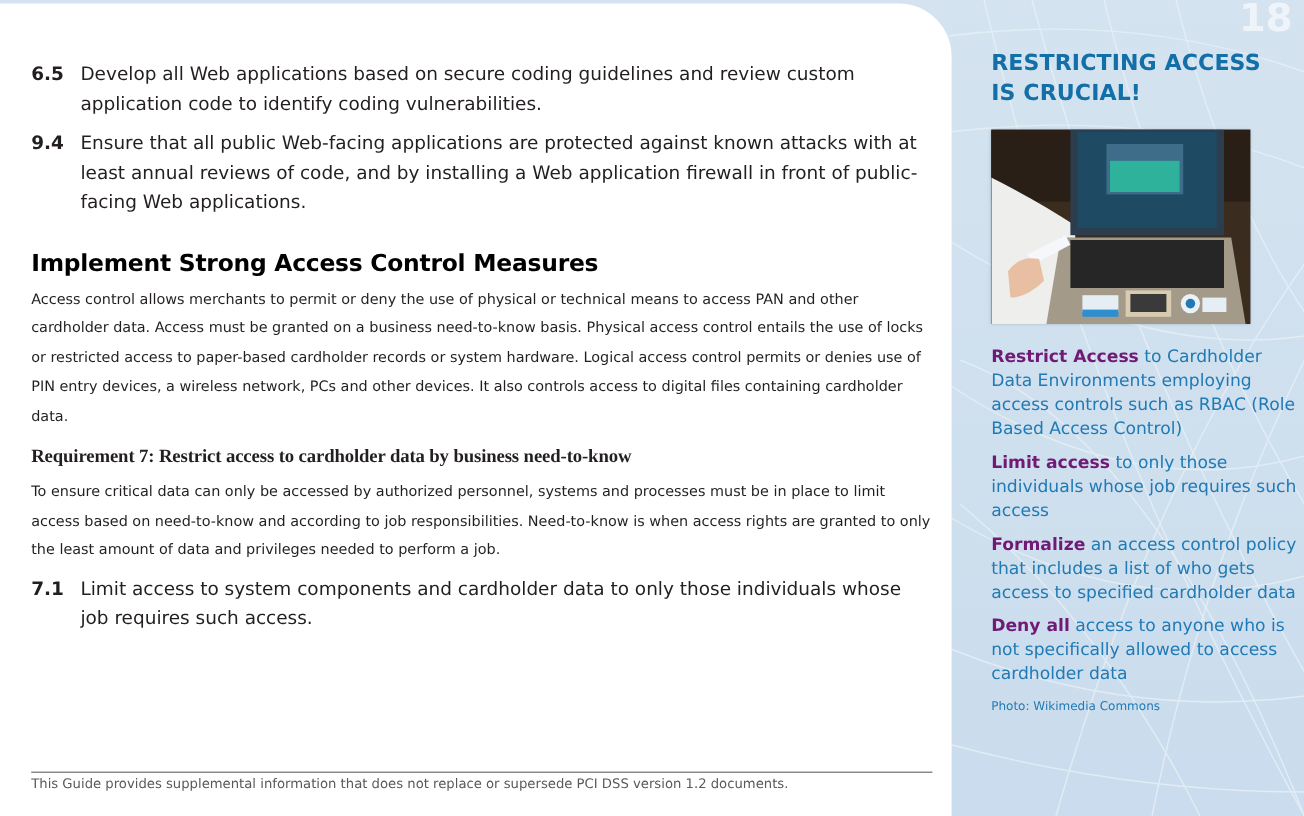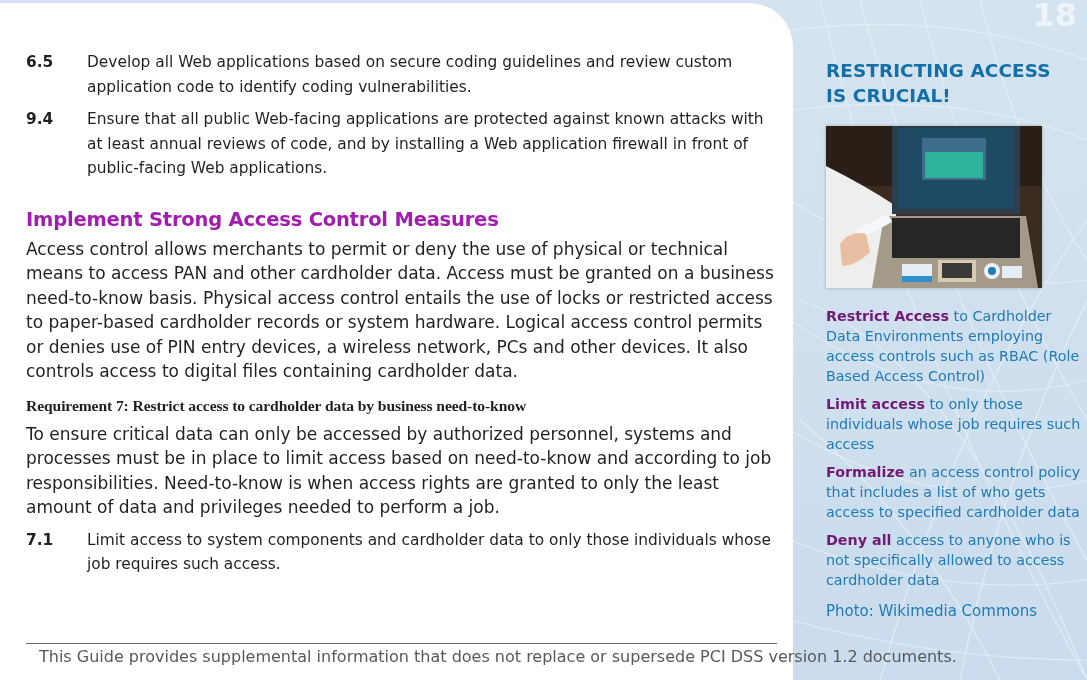--- a/index.html
+++ b/index.html
@@ -17,47 +17,47 @@
     position: absolute; left: 0; top: 3px; width: 793px; height: 677px;
     background: #ffffff;
     border-top-right-radius: 44px;
   }
   .page-number {
     position: absolute; right: 10px; top: -4px;
     font-family: "DejaVu Sans", sans-serif; font-weight: bold;
     font-size: 32px; color: #eef4f9; letter-spacing: 0px;
   }
   .content { position: absolute; left: 26px; top: 50px; width: 752px; color: #231f20; }
-  .item { display: flex; font-size: 15.4px; line-height: 24.5px; margin-bottom: 8px; gap: 20px; }
+  .item { display: flex; font-size: 15.4px; line-height: 24.5px; margin-bottom: 8px; }
   .item .num { width: 41px; flex: 0 0 41px; font-weight: bold; }
   .item .txt { flex: 1; }
   .section-title {
-    color: #a21caf; font-weight: bold; font-size: 19.5px;
+    color: #000000; font-weight: bold; font-size: 19.5px;
     margin: 27px 0 6px 0; letter-spacing: -0.2px;
   }
-  .para { font-size: 17px; line-height: 24.5px; margin: 0 0 8px 0; }
+  .para { font-size: 12px; line-height: 24.5px; margin: 0 0 8px 0; }
   .req-title { font-weight: bold; font-size: 15.6px; margin: 10px 0 4px 0; line-height: 24px; letter-spacing: -0.1px; font-family: Liberation Serif, serif;}
   .footer-rule {
     position: absolute; left: 26px; top: 643px; width: 751px; height: 1px; background: #6d6e71;
   }
   .footer-note {
-    position: absolute; left: 26px; top: 647px; font-size: 16px; color: #58595b; margin-left: 13px;
+    position: absolute; left: 26px; top: 647px; font-size: 11px; color: #58595b;
   }
-  .sidebar { position: absolute; left: 826px; top: 58px; width: 255px; color: #1a77b0; }
+  .sidebar { position: absolute; left: 826px; top: 40px; width: 255px; color: #1a77b0; }
   .sidebar-title {
     font-weight: bold; font-size: 18.4px; line-height: 25px; color: #136fa8; margin: 0 0 18px 0; letter-spacing: 0.1px;
   }
   .photo {
     width: 216px; height: 162px; position: relative; overflow: hidden;
     box-shadow: 0 0 3px rgba(0,0,0,0.25); margin-bottom: 18px;
     background: #3a2a1e;
   }
   .tip { font-size: 14.3px; line-height: 20px; margin-bottom: 8px; color: #1f7ab5; }
   .tip b { color: #701a75; }
-  .credit { font-size: 15px; color: #1f7ab5; margin-top: 12px; }
+  .credit { font-size: 10px; color: #1f7ab5; margin-top: 12px; }
 </style>
 </head>
 <body>
 
 <div class="page-bg"></div>
 
 <svg class="grid-decor" width="1087" height="680" viewBox="0 0 1087 680">
   <g fill="none" stroke="#e6eff6" stroke-width="1.2" opacity="0.85">
     <path d="M790 30 Q950 10 1087 60"></path>
     <path d="M790 110 Q960 90 1087 140"></path>

